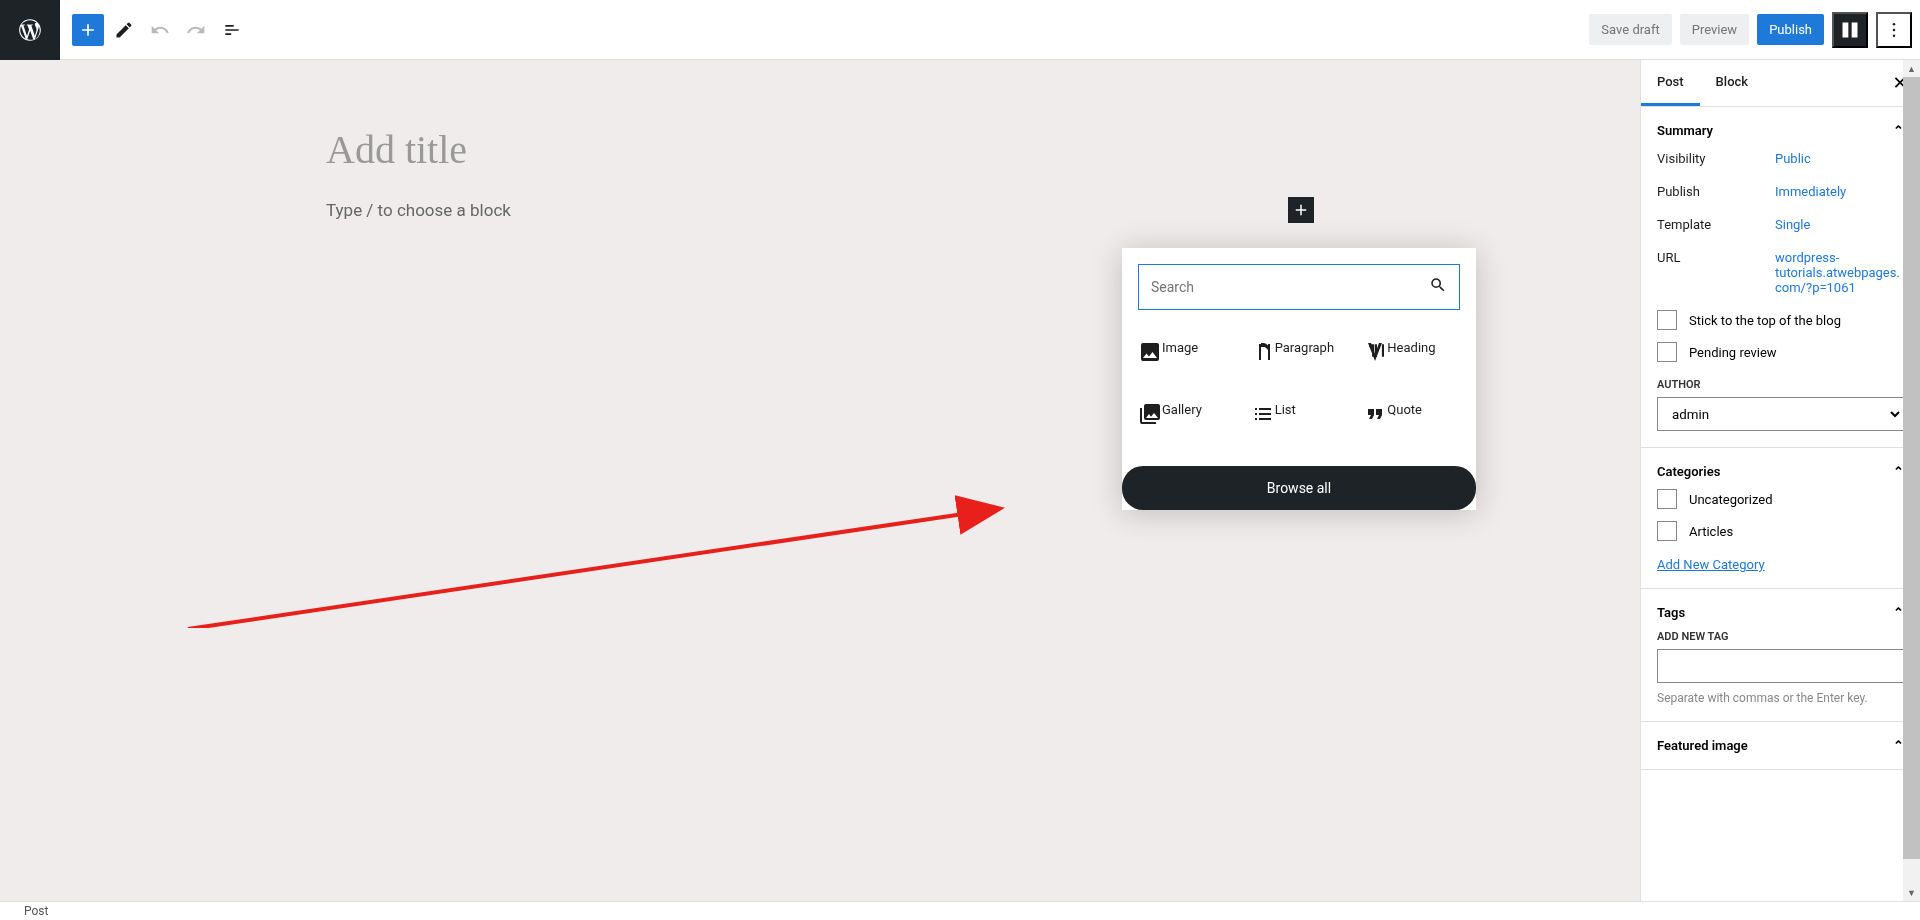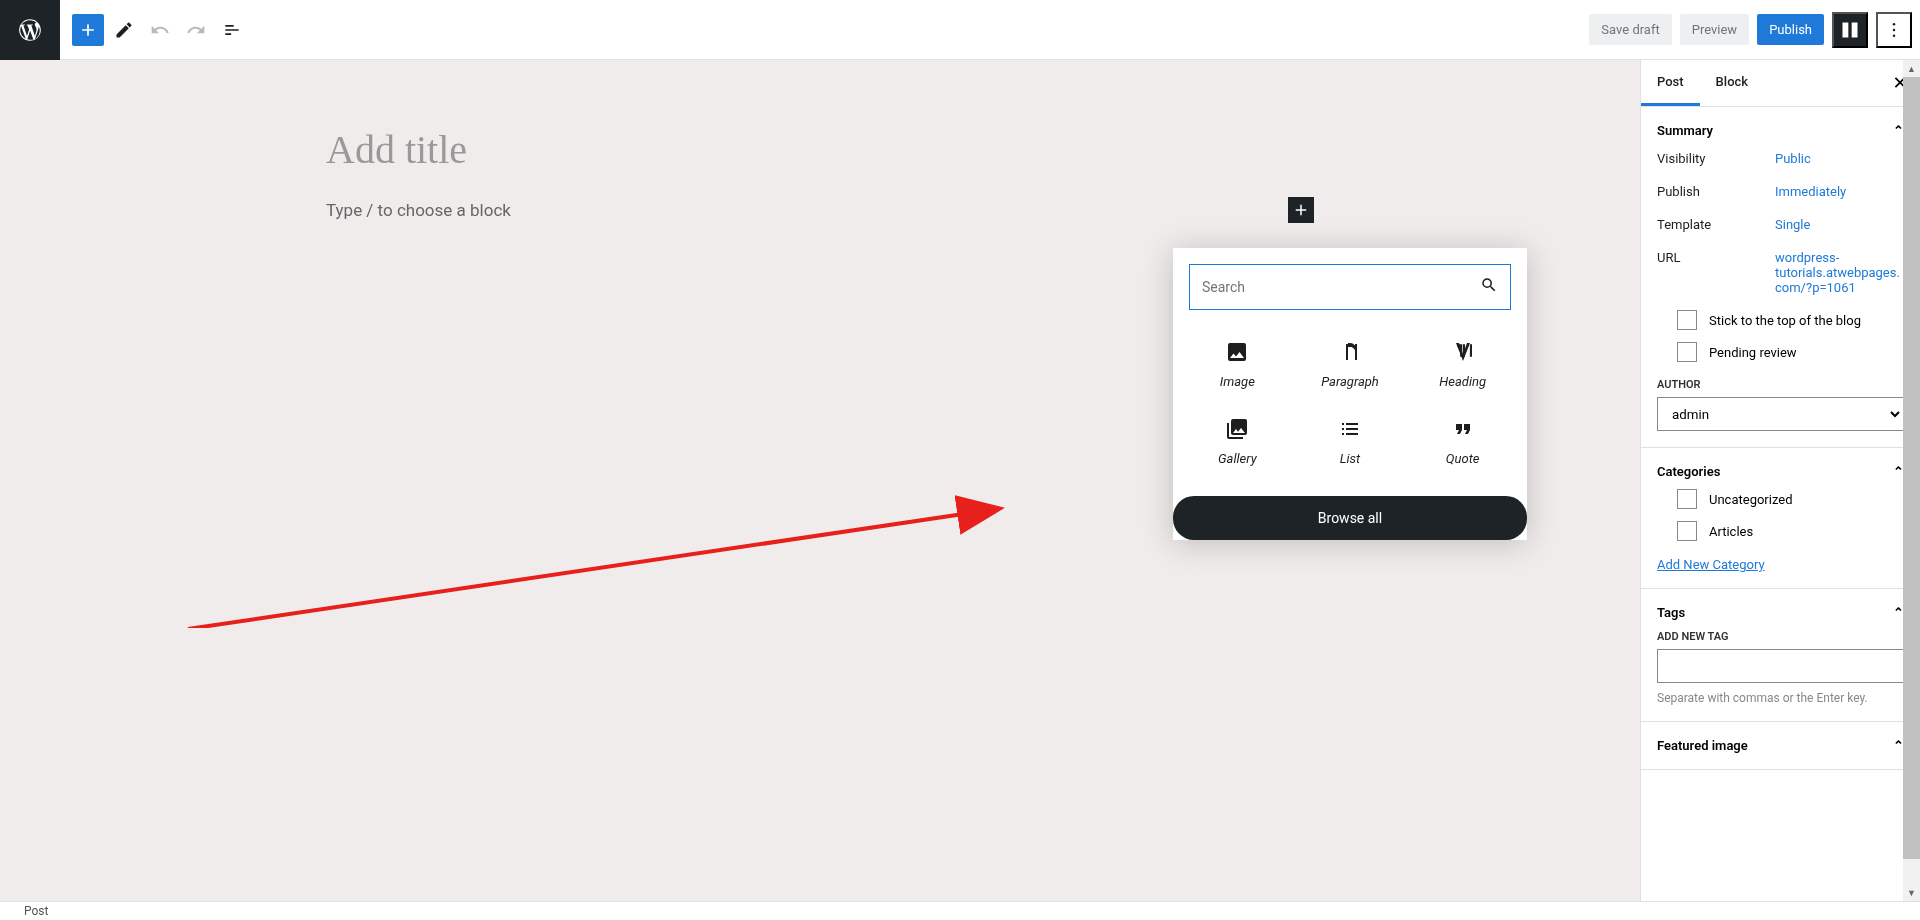--- a/index.html
+++ b/index.html
@@ -22,42 +22,42 @@
 .btn-icon { width:36px; height:36px; background:transparent; display:flex; align-items:center; justify-content:center; }
 
 .main { display:flex; height:841px; }
 .editor { flex:1; background:#f0ecec; padding-top:60px; display:flex; justify-content:center; position:relative; overflow:hidden; }
 .editor-content { width:988px; }
 .title-input { font-size:40px; font-weight:300; color:#999; padding:6px 0; font-family:Georgia,serif; }
 .body-row { display:flex; align-items:center; justify-content:space-between; margin-top:18px;text-align:right; }
 .body-prompt { font-size:17px; color:#666; }
 .add-block { width:26px; height:26px; background:#1d2327; color:#fff; display:flex; align-items:center; justify-content:center; cursor:pointer; }
 
-.inserter { position:absolute; left:1173px; top:188px; width:354px; background:#fff; box-shadow:0 3px 30px rgba(0,0,0,.2); }
+.inserter { position:absolute; left:1122px; top:188px; width:354px; background:#fff; box-shadow:0 3px 30px rgba(0,0,0,.2); }
 .inserter-search { padding:16px; }
 .inserter-search-box { border:1.5px solid #1e79d8; height:46px; display:flex; align-items:center; padding:0 12px; }
 .inserter-search-box input { flex:1; border:none; outline:none; font-size:14px; }
 .inserter-grid { display:grid; grid-template-columns:repeat(3,1fr); padding:0 8px 16px; }
-.inserter-item { display:flex; flex-direction:column; align-items:center; padding:14px 8px; cursor:pointer;font-style:italic; }
+.inserter-item { display:flex; flex-direction:row; align-items:flex-start; padding:14px 8px; cursor:pointer; }
 .inserter-item svg { width:24px; height:24px; margin-bottom:10px; }
 .inserter-item span { font-size:13px; color:#1e1e1e; }
 .inserter-browse { background:#1d2327; color:#fff; text-align:center; padding:14px; font-size:14px; cursor:pointer;border-radius:21px; }
 
 .sidebar { width:280px; border-left:1px solid #e0e0e0; overflow-y:auto; font-size:13px; }
 .tabs { display:flex; border-bottom:1px solid #e0e0e0; position:relative; }
 .tab { padding:14px 16px; cursor:pointer; font-weight:500; color:#1e1e1e; }
 .tab.active { border-bottom:3px solid #1e79d8; }
 .tab-close { position:absolute; right:8px; top:10px; width:24px; height:24px; display:flex; align-items:center; justify-content:center; cursor:pointer; font-size:18px; }
 
 .panel { border-bottom:1px solid #e0e0e0; padding:16px; }
 .panel-header { display:flex; justify-content:space-between; align-items:center; cursor:pointer; font-weight:600; margin-bottom:4px; }
 .panel-row { display:flex; padding:9px 0; }
 .panel-label { width:118px; color:#1e1e1e; }
 .panel-value { color:#1e79d8; cursor:pointer; flex:1; word-break:break-word; }
-.checkbox-row { display:flex; align-items:center; gap:12px; padding:6px 0;margin-left:20px; }
+.checkbox-row { display:flex; align-items:center; gap:12px; padding:6px 0; }
 .checkbox { width:20px; height:20px; border:1px solid #888; cursor:pointer; flex-shrink:0; }
 .field-label { font-size:11px; font-weight:600; text-transform:uppercase; color:#333; margin:10px 0 6px; }
 .select { width:100%; height:34px; border:1px solid #888; padding:0 10px; background:#fff; }
 .text-input { width:100%; height:34px; border:1px solid #888; padding:0 10px; }
 .link-text { color:#1e79d8; text-decoration:underline; cursor:pointer; display:inline-block; margin-top:10px; }
 .hint { font-size:12px; color:#888; margin-top:8px; }
 
 .bottombar { height:19px; border-top:1px solid #e0e0e0; padding:0 24px; font-size:12px; color:#555; display:flex; align-items:center; }
 
 .arrow-annotation { position:absolute; left:180px; top:388px; pointer-events:none; }

